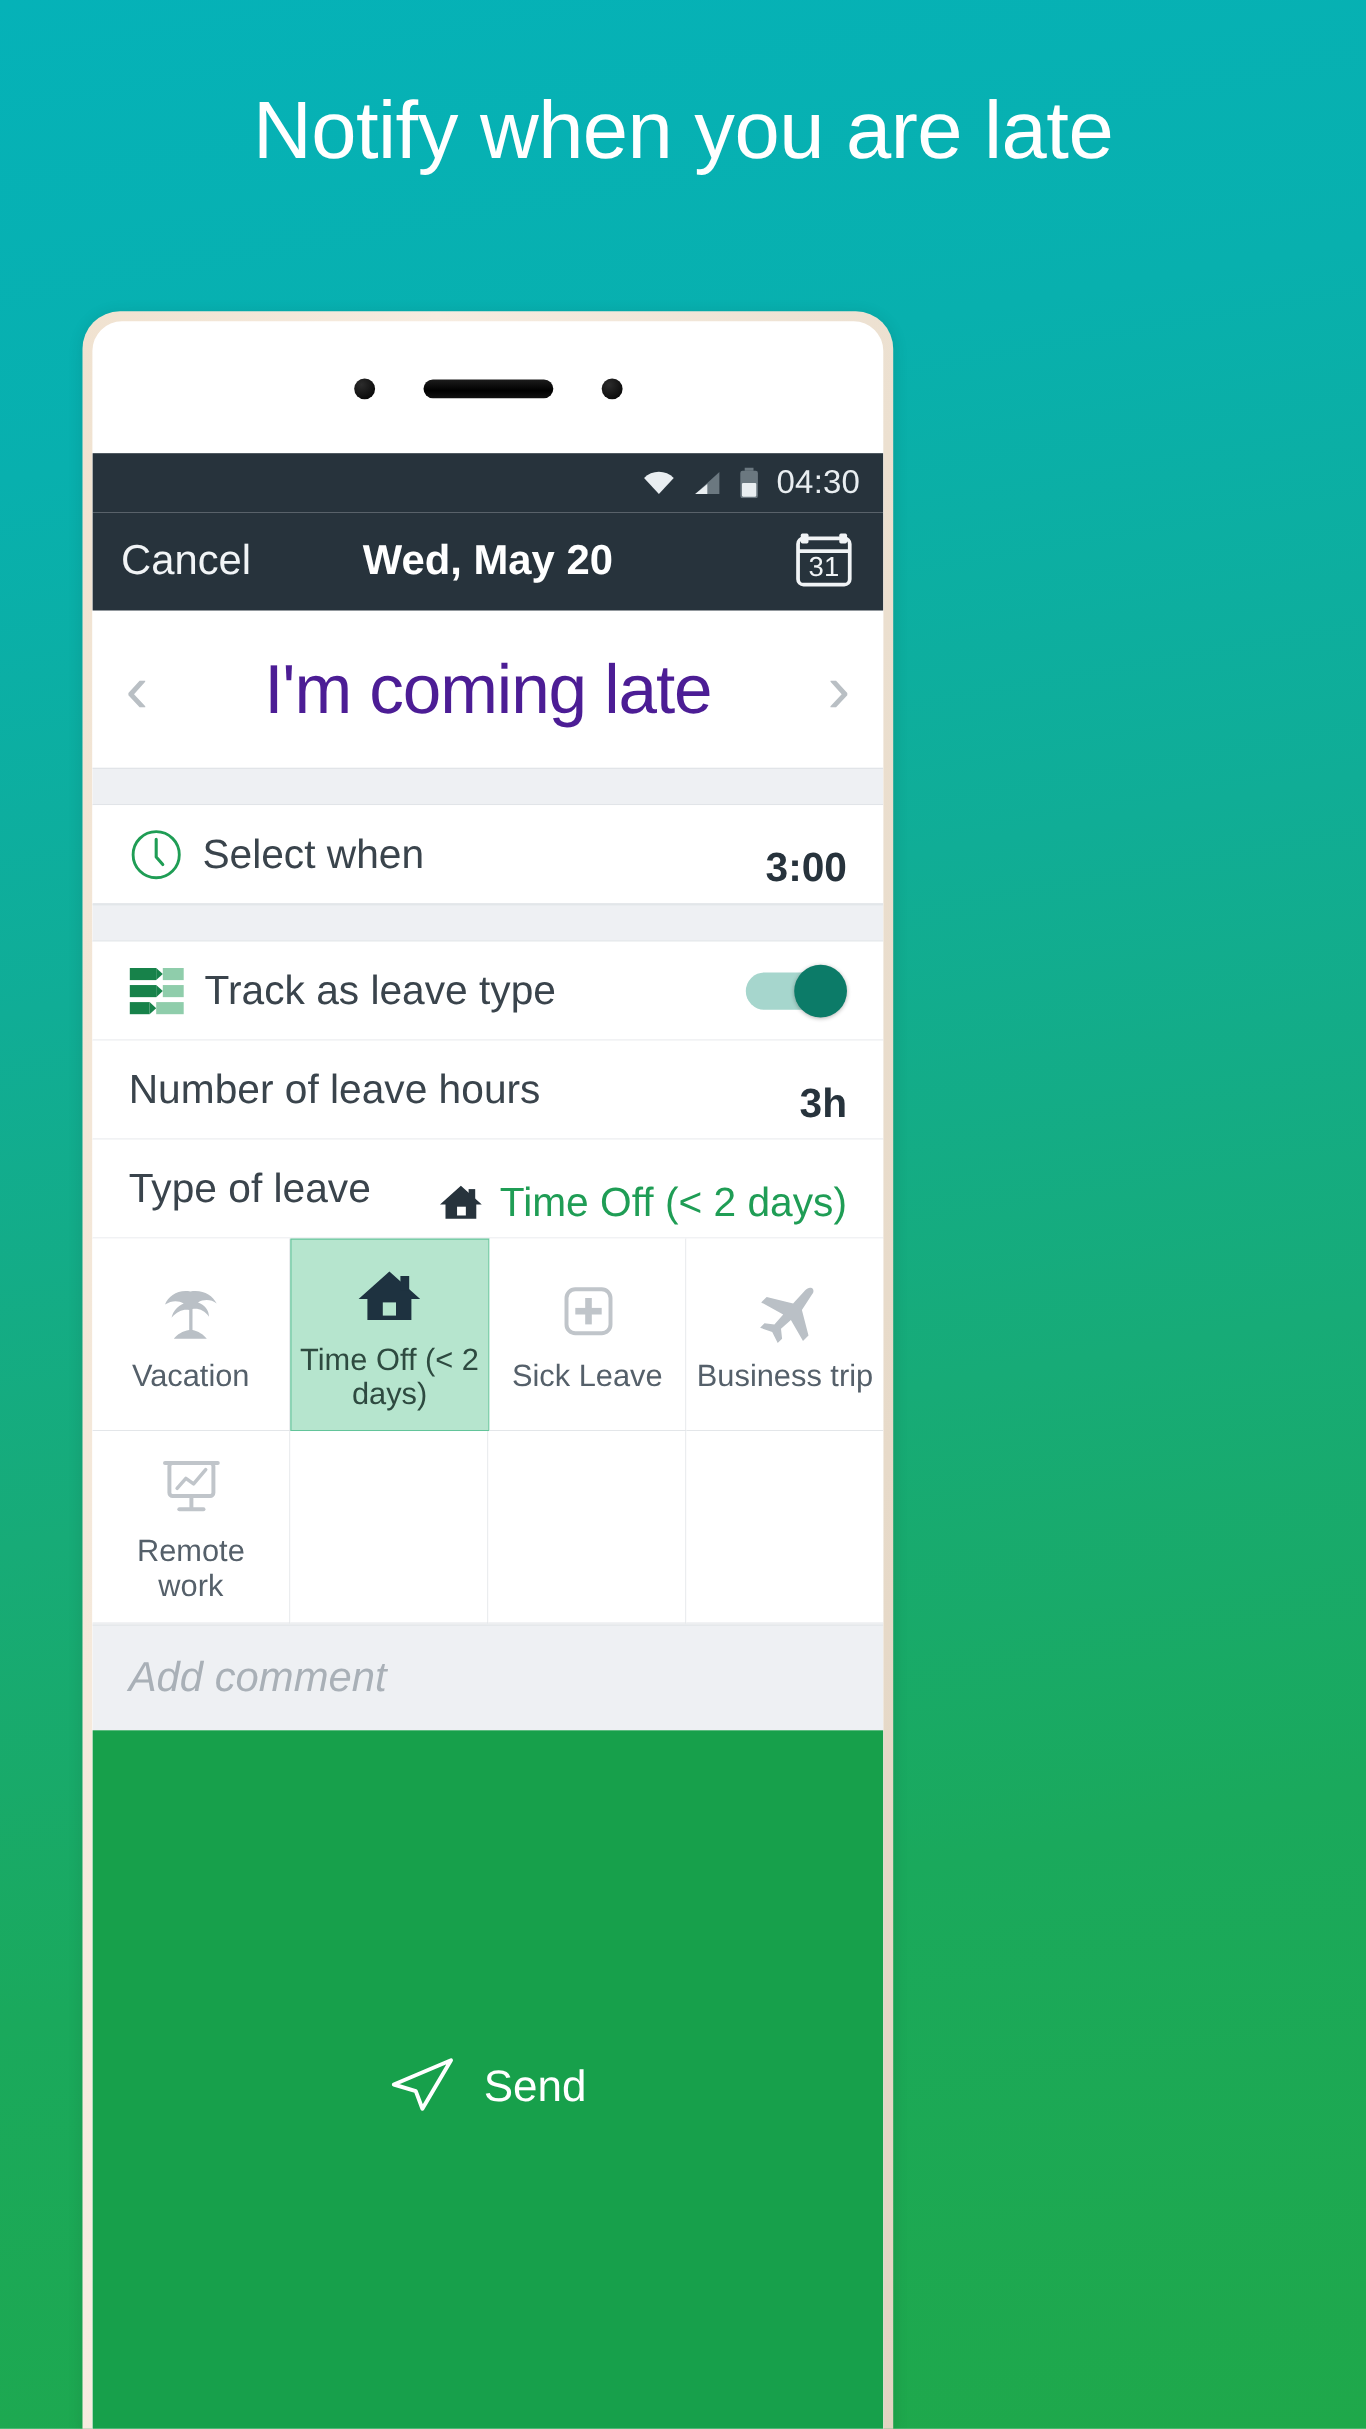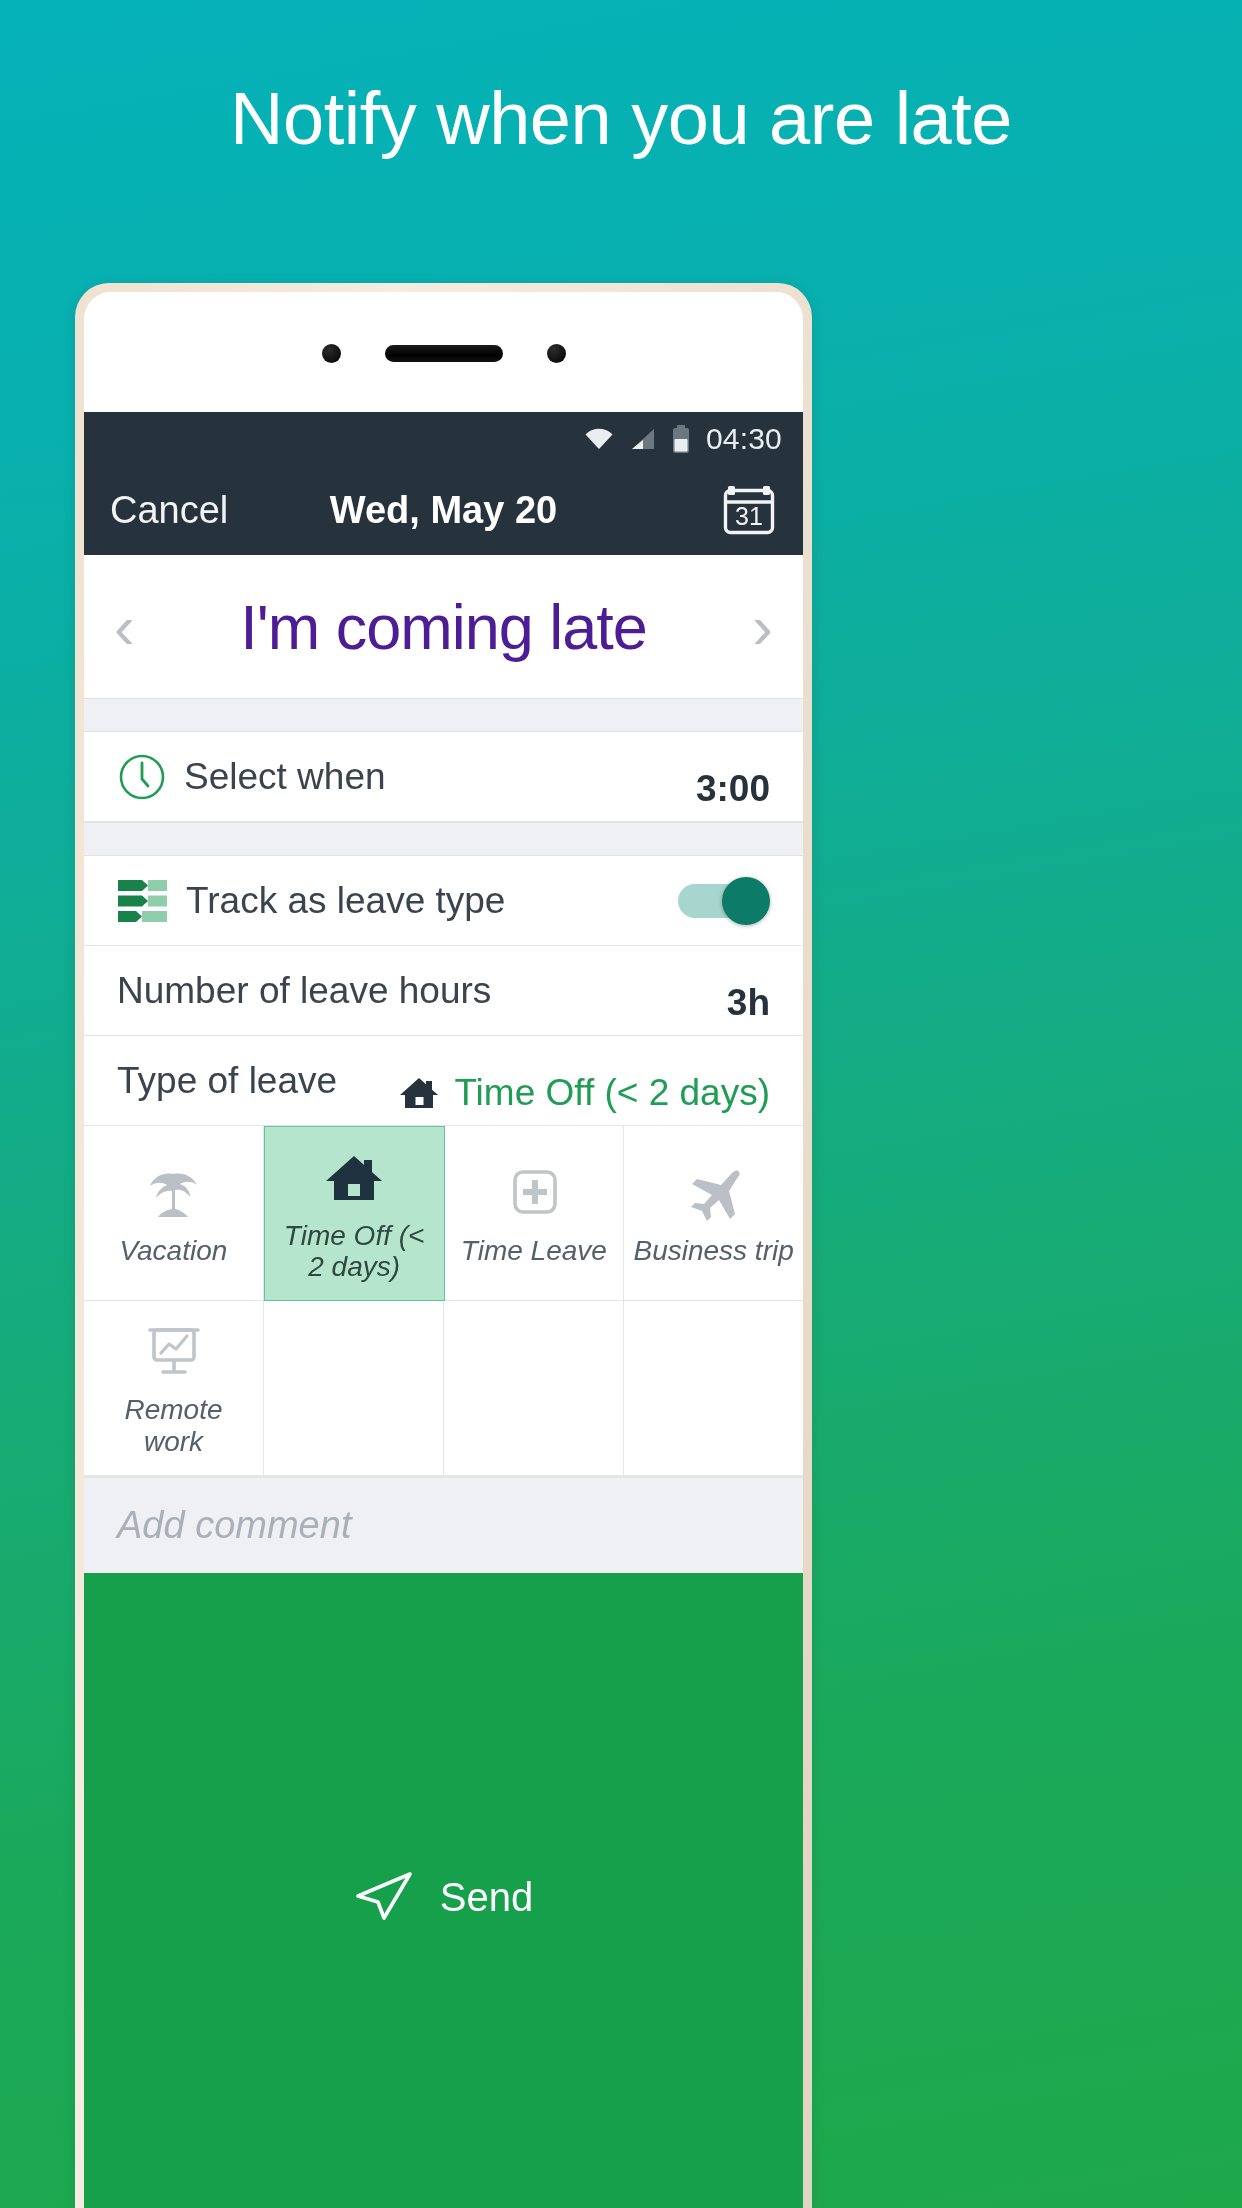--- a/index.html
+++ b/index.html
@@ -105,21 +105,21 @@
     border-radius:17px; background:#a6d6cd; }
   .toggle .thumb{ position:absolute; right:0; top:0; width:48px; height:48px;
     border-radius:50%; background:#0c7b68; box-shadow:0 1px 4px rgba(0,0,0,.3); }
 
   
   .tilegrid{ background:#fff; border-bottom:1px solid #e3e6e9; }
   .tilerow{ display:flex; }
   .tile{
     flex:1 1 0; height:175px; border-right:1px solid #e3e6e9; border-bottom:1px solid #e3e6e9;
     display:flex; flex-direction:column; align-items:center; justify-content:center;
-    padding:10px 8px; background:#fff; text-align:center;font-style:italic;
+    padding:10px 8px; background:#fff; text-align:center;
   }
   .tile:last-child{ border-right:none; }
   .tile .tile-ico{ height:62px; display:flex; align-items:flex-end; justify-content:center; }
   .tile .tile-label{ margin-top:13px; font-size:28px; color:#55606a; line-height:1.12; }
   .tile.selected{ background:#b6e5ce; border:1px solid #63c49a; }
   .tile.selected .tile-label{ color:#2e4a40; }
   .tile.empty{ background:#fff; }
 
   
   .comment{
@@ -274,21 +274,21 @@
           </div>
 
           <div class="tile">
             <span class="tile-ico">
               <svg width="62" height="58" viewBox="0 0 62 58">
                 <rect x="12" y="8" width="40" height="40" rx="8" fill="none" stroke="#c0c5ca" stroke-width="3.6"></rect>
                 <rect x="29" y="16" width="6" height="24" fill="#c0c5ca"></rect>
                 <rect x="20" y="25" width="24" height="6" fill="#c0c5ca"></rect>
               </svg>
             </span>
-            <span class="tile-label">Time Leave</span>
+            <span class="tile-label">Sick Leave</span>
           </div>
 
           <div class="tile">
             <span class="tile-ico">
               <svg width="62" height="58" viewBox="0 0 62 58">
                 <path d="M55 13 C57 11 57 8 55 7 C53 6 51 7 49 9 L38 21 L14 15 L9 20 L29 31 L21 40 L12 39 L8 43 L19 47 L24 57 L28 53 L27 44 L36 36 L47 55 L52 50 L46 27 Z" fill="#bac0c6"></path>
               </svg>
             </span>
             <span class="tile-label">Business trip</span>
           </div>

